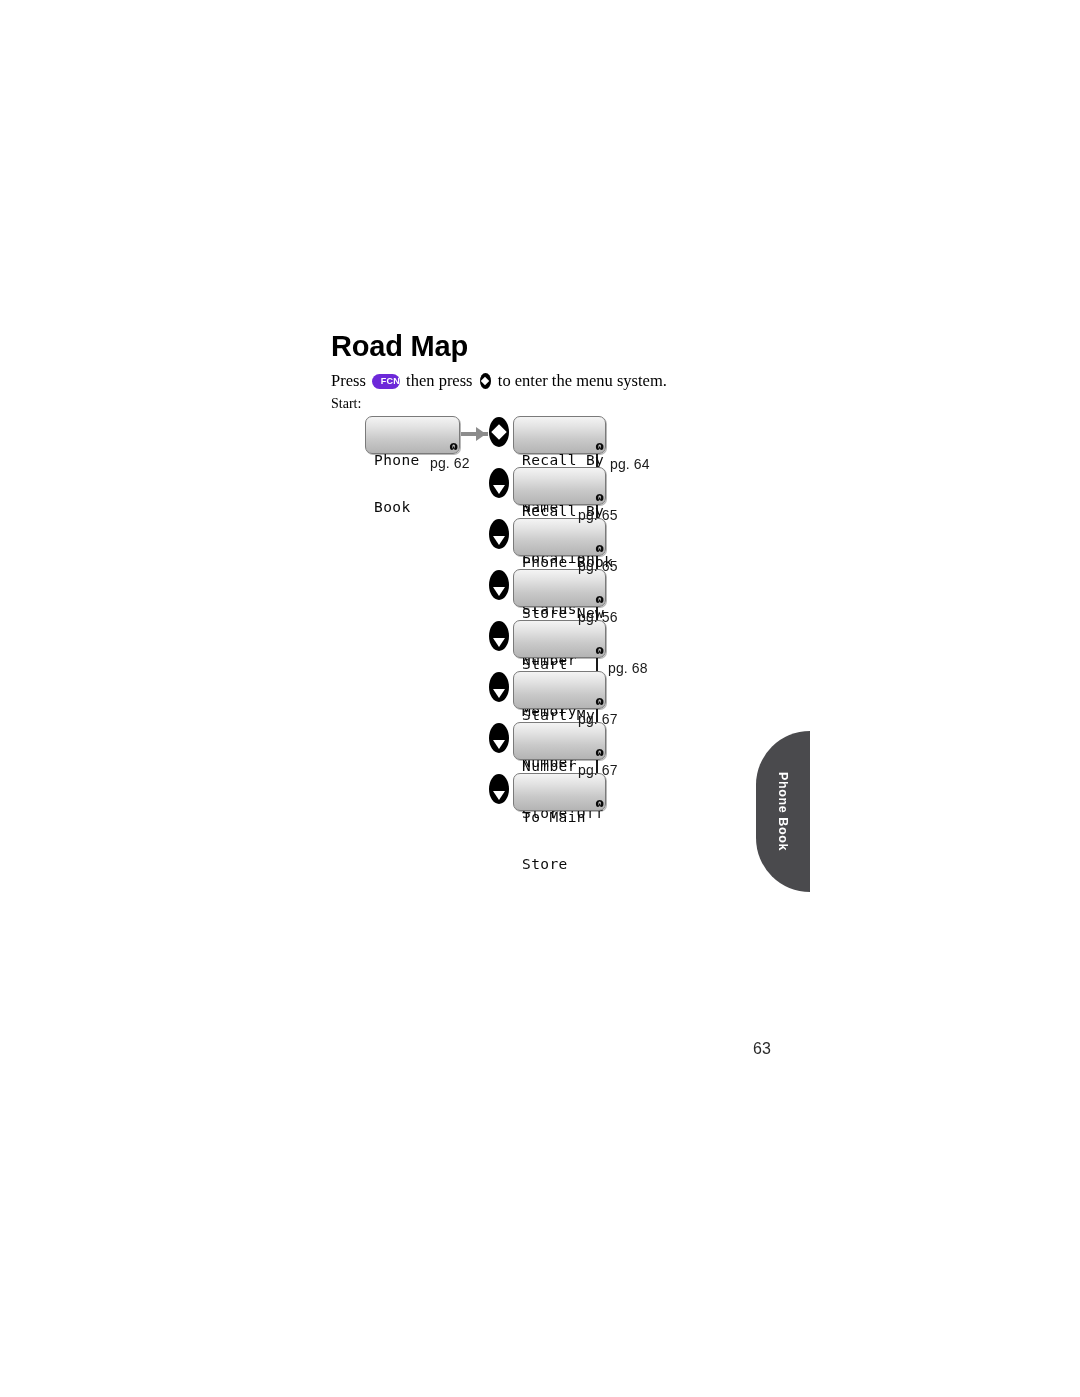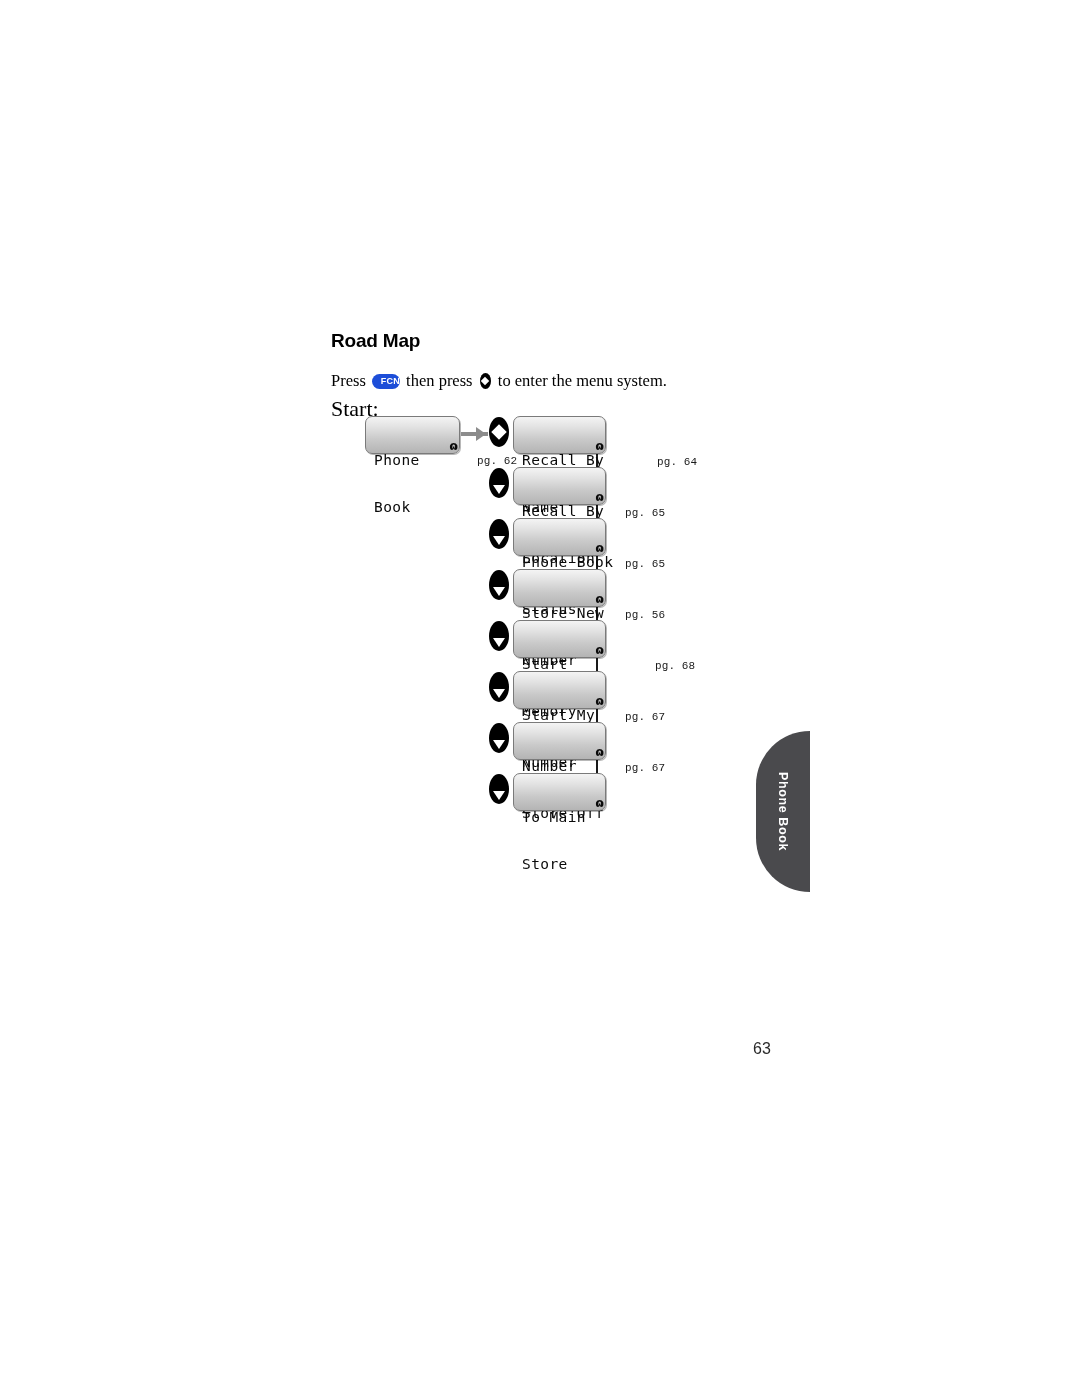--- a/index.html
+++ b/index.html
@@ -16,51 +16,51 @@
     color: #000;
   }
 
   
   #page-title {
     position: absolute;
     left: 331px;
     top: 330px;
     font-family: "Liberation Sans", sans-serif;
     font-weight: bold;
-    font-size: 19px;
+    font-size: 29px;
     letter-spacing: -0.2px;
     color: #000;
   }
 
   #intro-line {
     position: absolute;
     left: 331px;
     top: 370px;
     font-family: "Liberation Serif", serif;
     font-size: 16.5px;
     white-space: nowrap;
     line-height: 20px;
   }
   #intro-line span { vertical-align: middle; text-align: right; }
 
   #start-label {
     position: absolute;
     left: 331px;
     top: 396px;
     font-family: "Liberation Serif", serif;
-    font-size: 22px;
+    font-size: 14px;
   }
 
   
   .fcn-key {
     display: inline-block;
     width: 28px;
     height: 15px;
     border-radius: 8px;
-    background: #1d4ed8;
+    background: #6d28d9;
     color: #fff;
     font-family: "Liberation Sans", sans-serif;
     font-size: 9px;
     font-weight: bold;
     line-height: 15px;
     text-align: center;
     letter-spacing: 0.2px;
     vertical-align: -2px;
     margin: 0 2px;
   }
@@ -138,26 +138,25 @@
   }
   .lcd-menu {
     left: 513px;
     width: 93px;
     height: 38px;
   }
 
   
   .pgref {
     position: absolute;
-    font-family: Liberation Mono, monospace;
-    font-size: 11px;
+    font-family: Liberation Sans, sans-serif;
+    font-size: 14px;
     color: #1a1a1a;
     z-index: 5;
     letter-spacing: 0.1px;
-    margin-left: 47px;
   }
 
   
   .navkey {
     position: absolute;
     width: 20px;
     height: 30px;
     border-radius: 50%;
     background: #000;
     z-index: 6;

